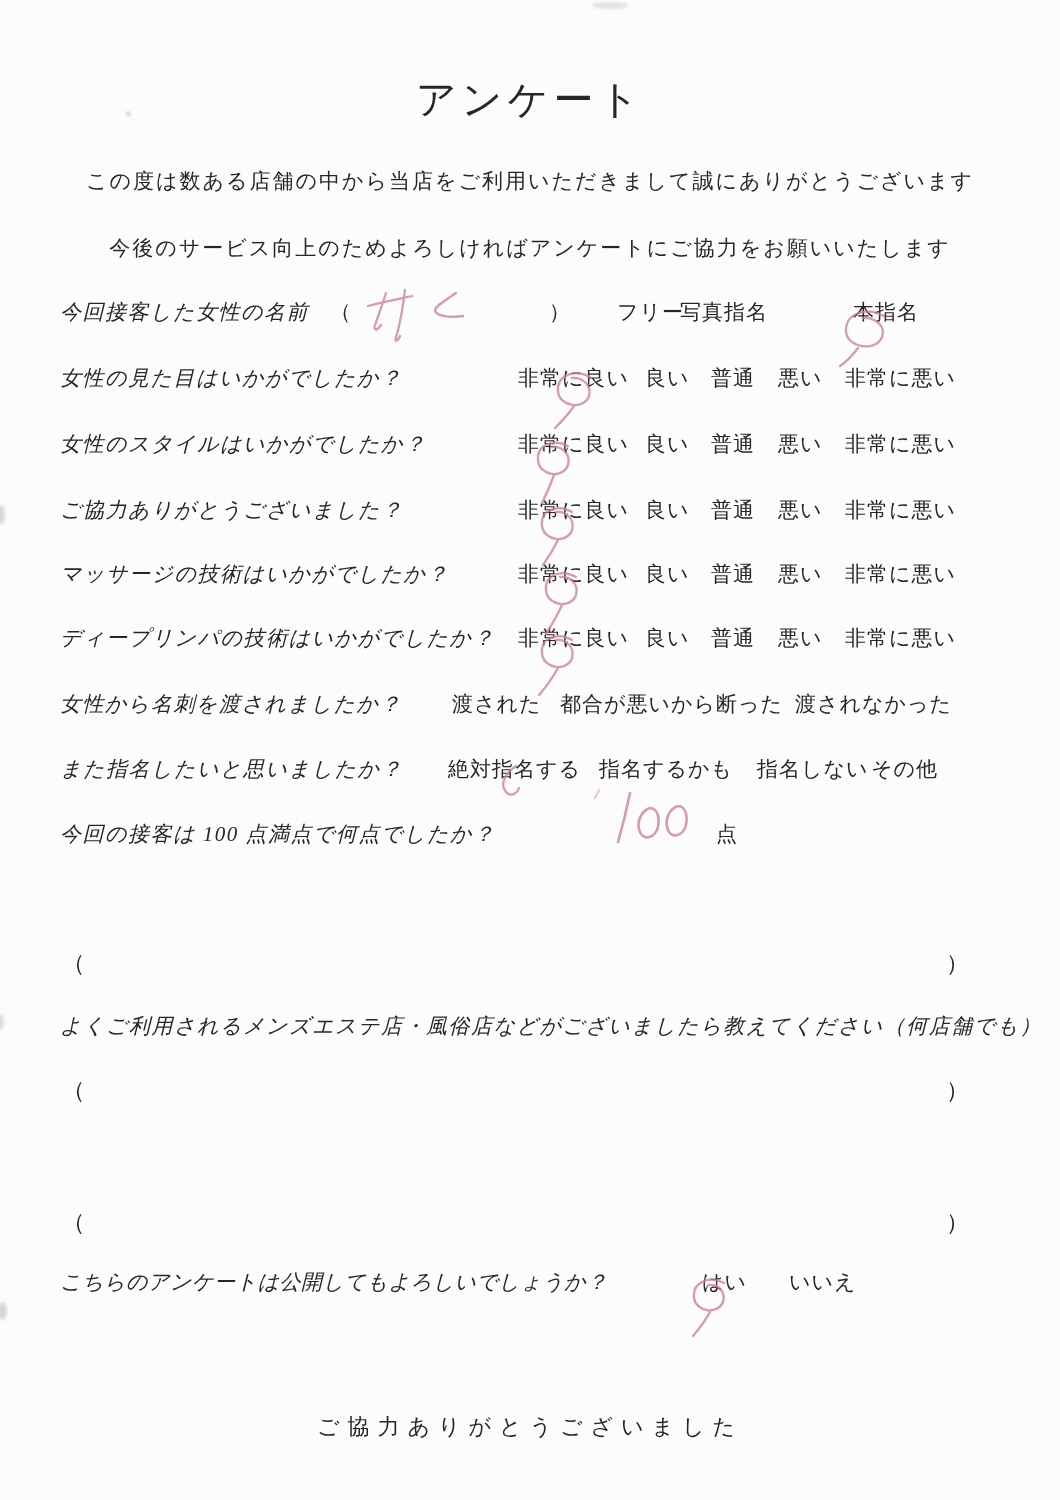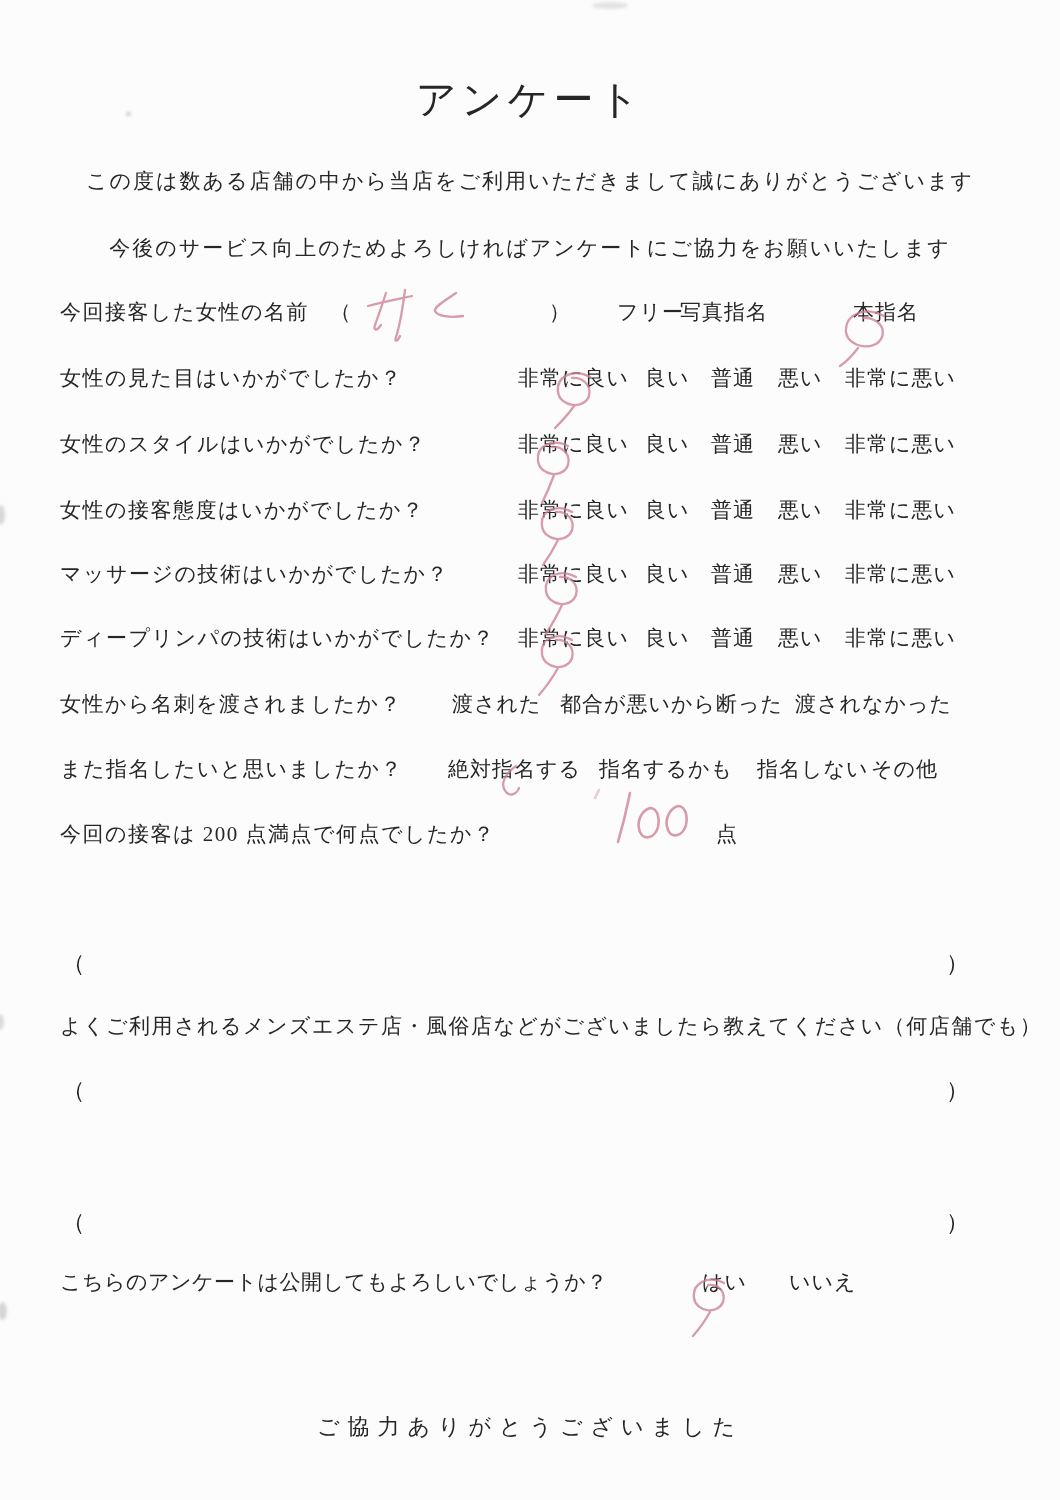--- a/index.html
+++ b/index.html
@@ -16,21 +16,21 @@
     position:absolute;top:72px;left:0;width:100%;
     text-align:center;font-size:40px;letter-spacing:5px;
     font-weight:400;white-space:nowrap;
   }
   .center-line{
     position:absolute;left:0;width:100%;
     text-align:center;font-size:21px;letter-spacing:2px;
     white-space:nowrap;
   }
   .row{position:absolute;left:0;width:100%;height:36px;font-size:21px;}
-  .q{position:absolute;left:60px;white-space:nowrap;letter-spacing:1.5px;}
+  .q{position:absolute;left:60px;white-space:nowrap;letter-spacing:1.5px;font-style:italic;}
   .opt{position:absolute;white-space:nowrap;letter-spacing:1px;}
   
   .n-po{left:330px}.n-pc{left:549px}.n-o1{left:617px}.n-o2{left:680px}.n-o3{left:853px}
   
   .ro1{left:518px}.ro2{left:645px}.ro3{left:711px}.ro4{left:778px}.ro5{left:845px}
   
   .c-o1{left:452px}.c-o2{left:560px}.c-o3{left:795px}
   
   .s-o1{left:448px}.s-o2{left:599px}.s-o3{left:757px}.s-o4{left:871px}
   
@@ -78,21 +78,21 @@
   </div>
   <div class="row" style="top:430px">
     <span class="q">女性のスタイルはいかがでしたか？</span>
     <span class="opt ro1">非常に良い</span>
     <span class="opt ro2">良い</span>
     <span class="opt ro3">普通</span>
     <span class="opt ro4">悪い</span>
     <span class="opt ro5">非常に悪い</span>
   </div>
   <div class="row" style="top:496px">
-    <span class="q">女性の接客態度はいかがでしたか？</span>
+    <span class="q">ご協力ありがとうございました？</span>
     <span class="opt ro1">非常に良い</span>
     <span class="opt ro2">良い</span>
     <span class="opt ro3">普通</span>
     <span class="opt ro4">悪い</span>
     <span class="opt ro5">非常に悪い</span>
   </div>
   <div class="row" style="top:560px">
     <span class="q">マッサージの技術はいかがでしたか？</span>
     <span class="opt ro1">非常に良い</span>
     <span class="opt ro2">良い</span>
@@ -118,21 +118,21 @@
 
   <div class="row" style="top:755px">
     <span class="q">また指名したいと思いましたか？</span>
     <span class="opt s-o1">絶対指名する</span>
     <span class="opt s-o2">指名するかも</span>
     <span class="opt s-o3">指名しない</span>
     <span class="opt s-o4">その他</span>
   </div>
 
   <div class="row" style="top:820px">
-    <span class="q">今回の接客は 200 点満点で何点でしたか？</span>
+    <span class="q">今回の接客は 100 点満点で何点でしたか？</span>
     <span class="opt score-unit">点</span>
   </div>
 
   <div class="row" style="top:948px">
     <span class="paren paren-open">（</span>
     <span class="paren paren-close">）</span>
   </div>
 
   <div class="row" style="top:1012px">
     <span class="q">よくご利用されるメンズエステ店・風俗店などがございましたら教えてください（何店舗でも）</span>

